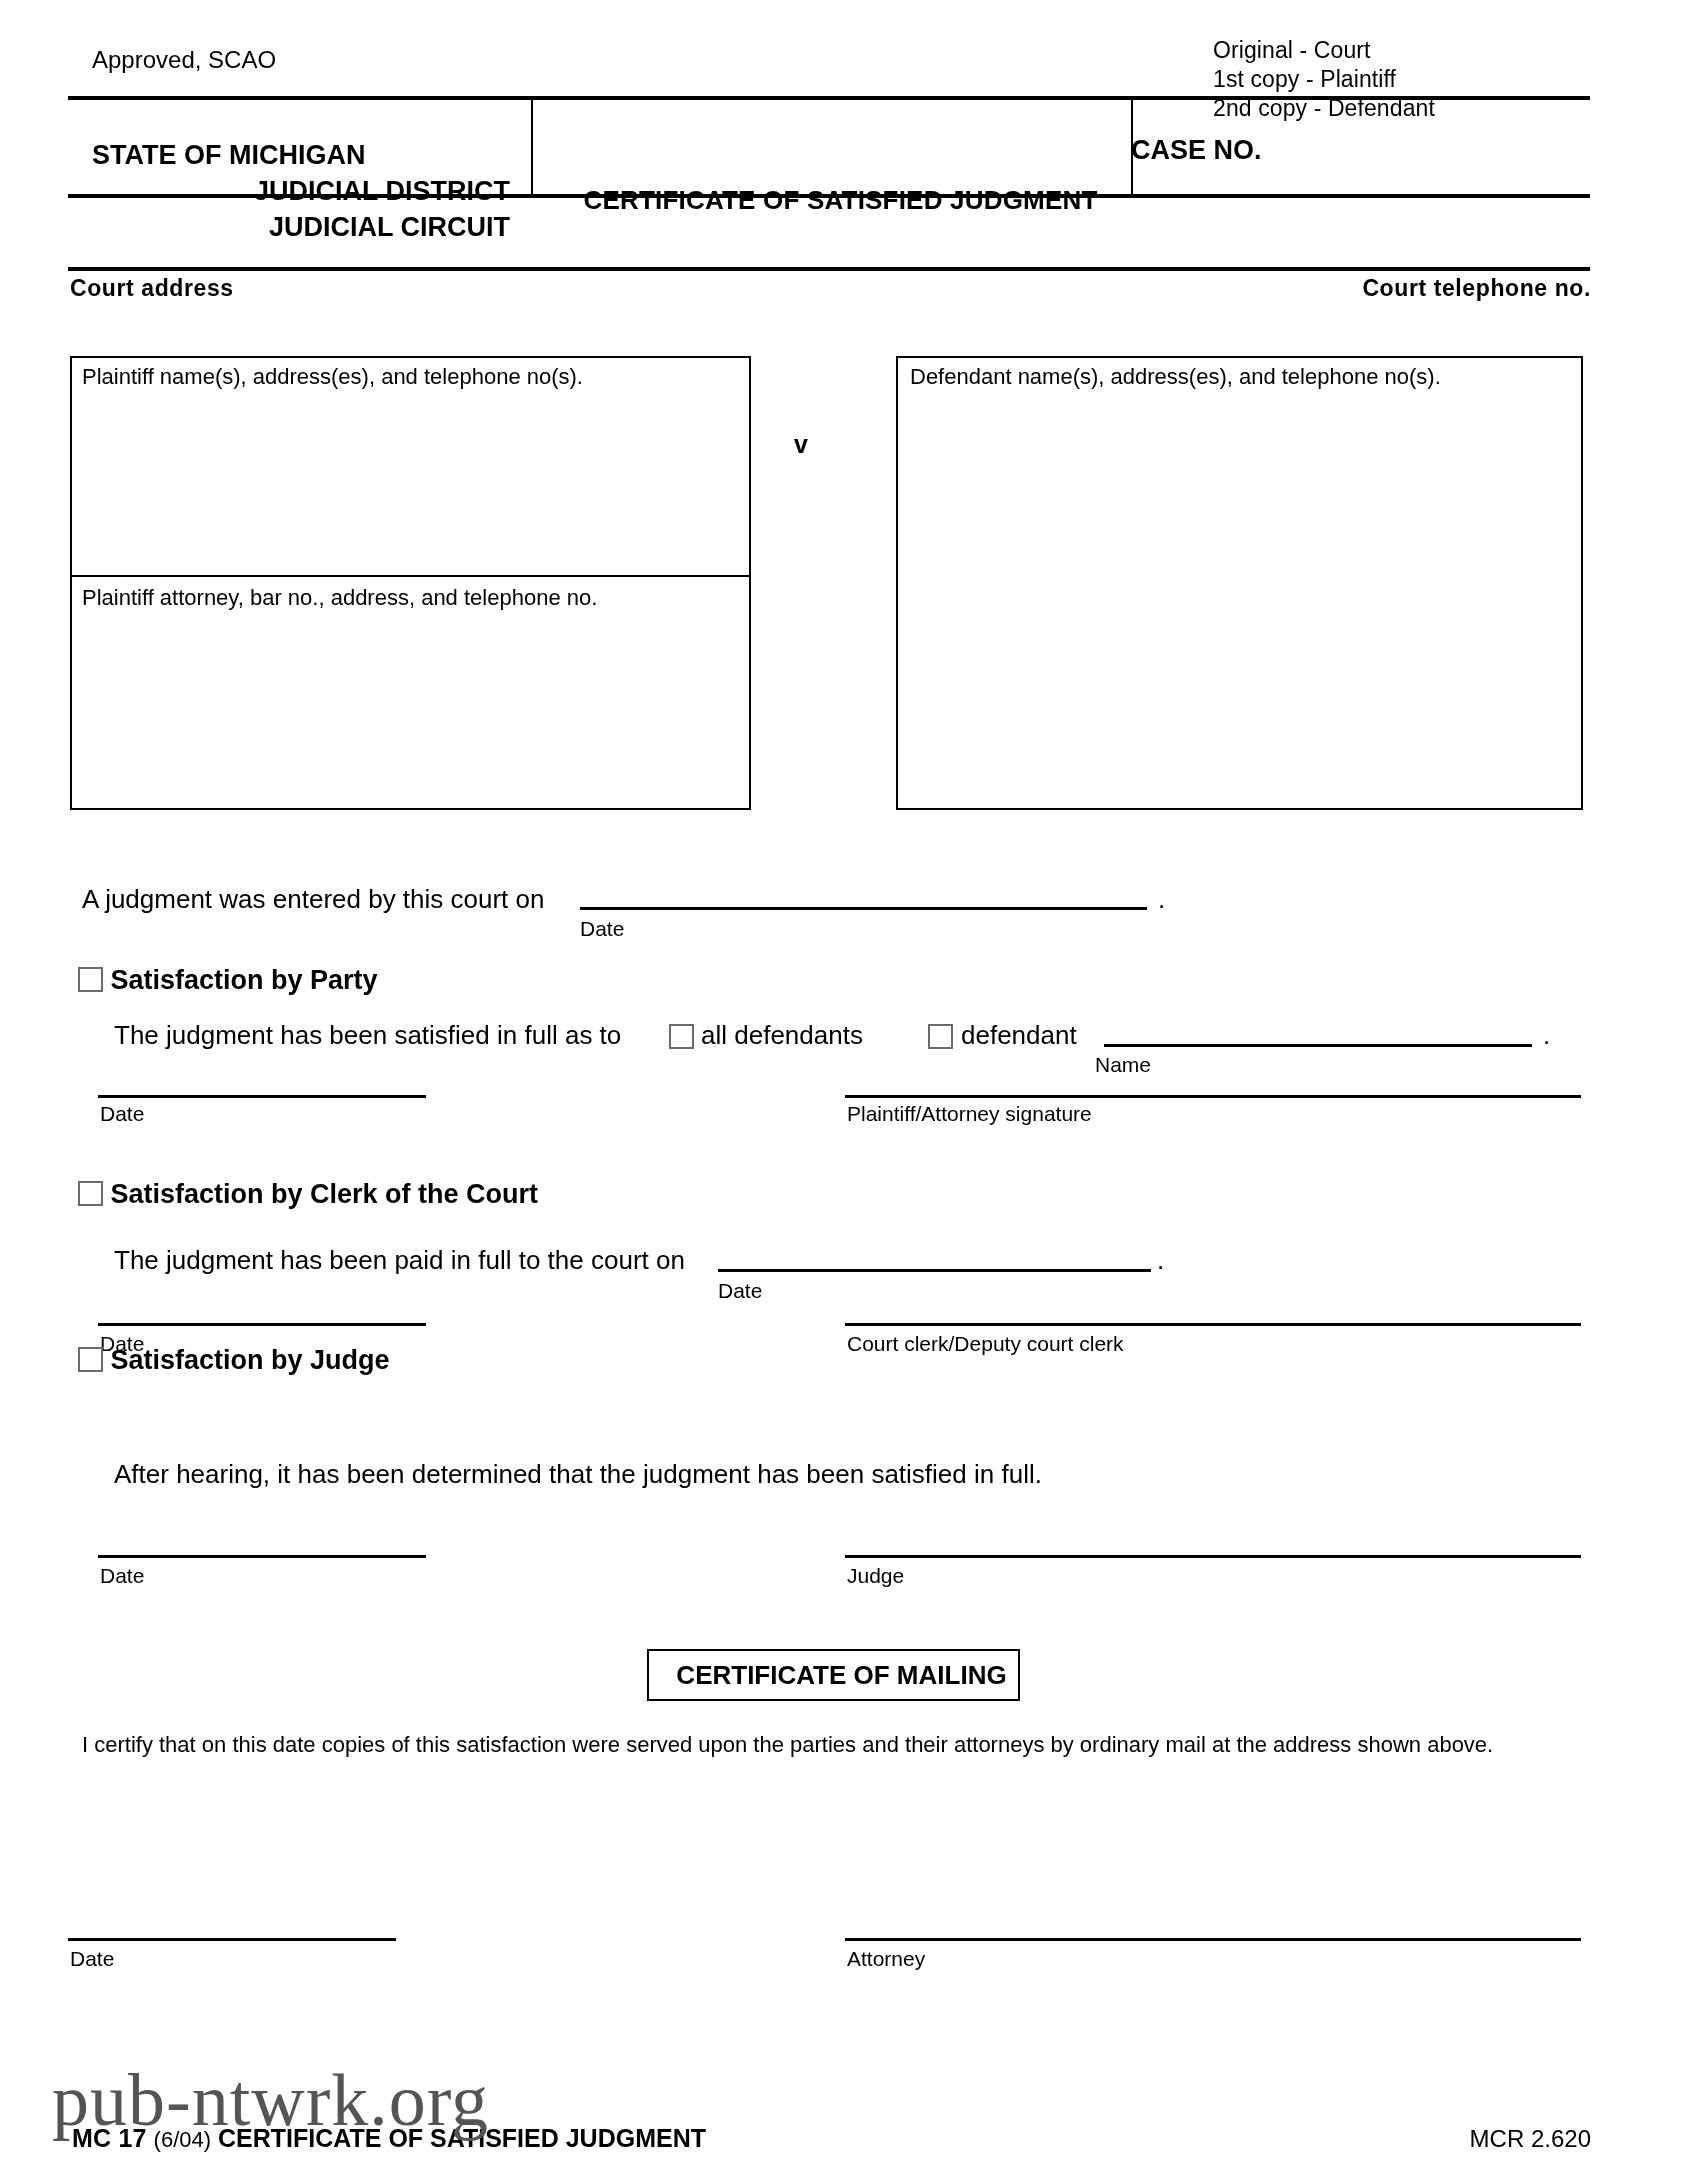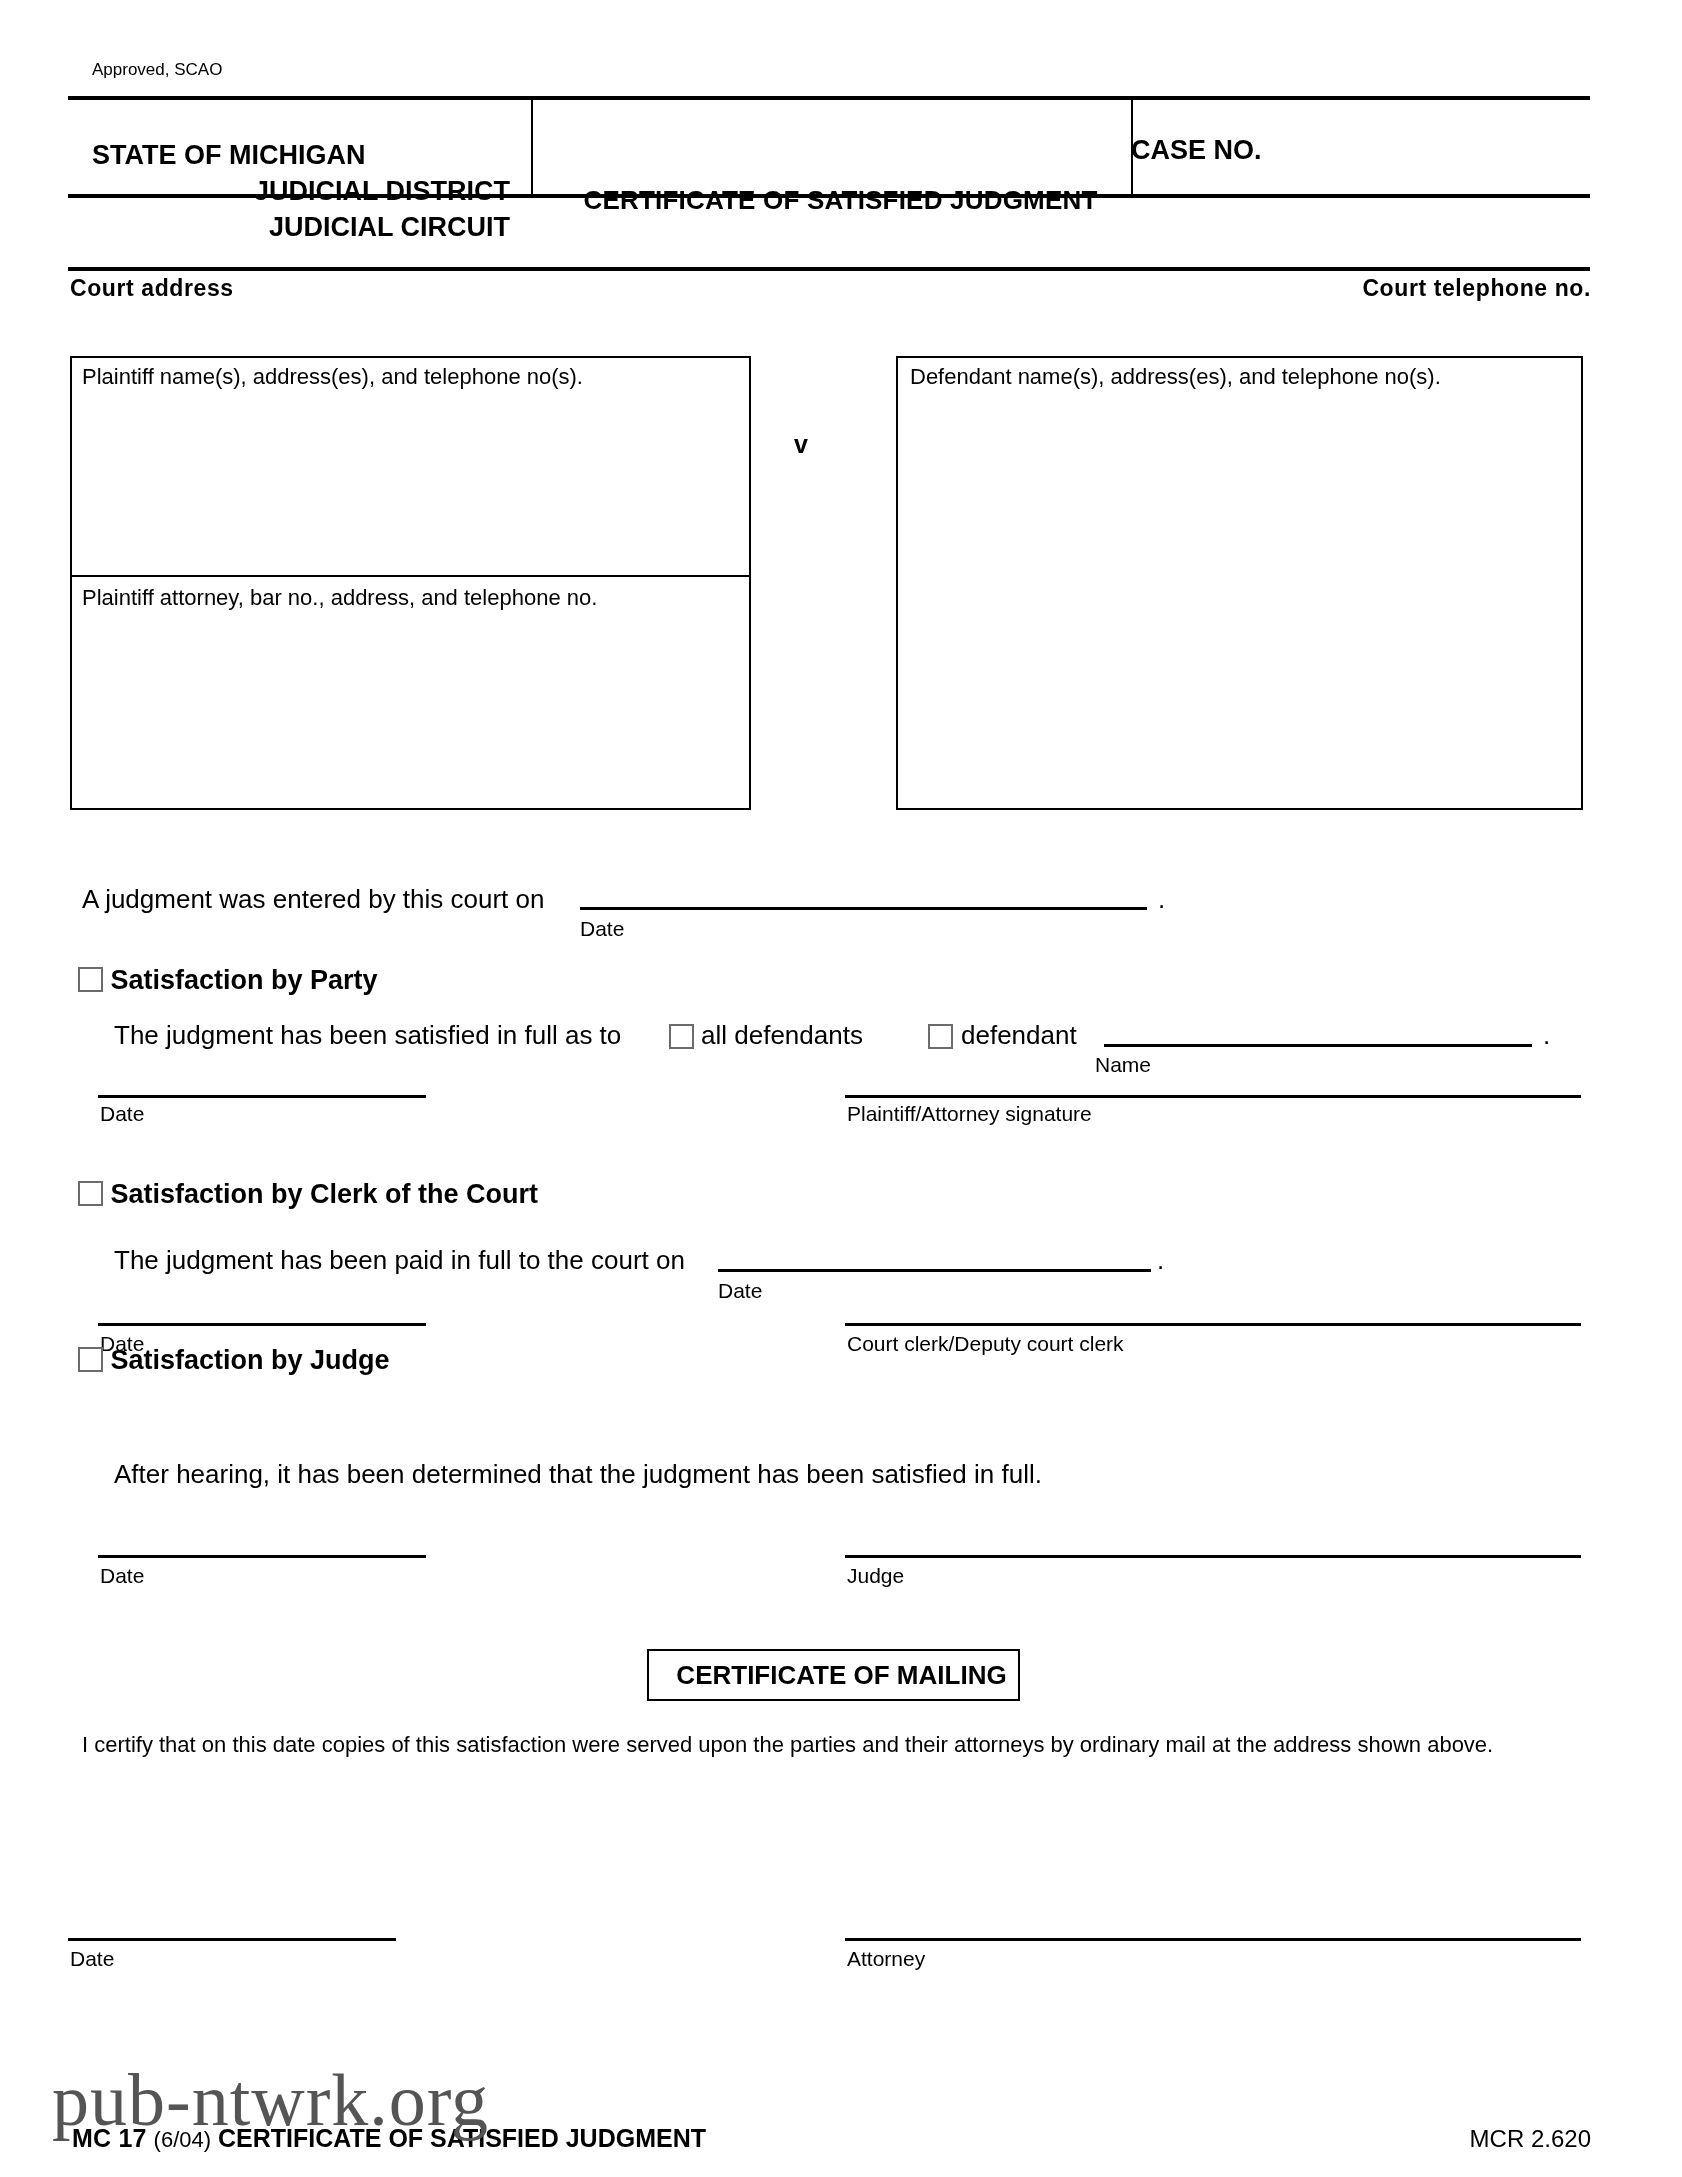--- a/index.html
+++ b/index.html
@@ -26,22 +26,22 @@
   .vrule { background: #000; width: 2px; }
 
   
   #copies {
     left: 1213px; top: 36px;
     font-size: 23px;
     line-height: 29px;
     letter-spacing: 0.1px;
   }
   #approved {
-    left: 92px; top: 60px;
-    font-size: 17px;
+    left: 92px; top: 46px;
+    font-size: 24px;
   }
 
   
   #hdr-top-rule { left: 68px; top: 96px; width: 1522px; }
   #hdr-bot-rule { left: 68px; top: 194px; width: 1522px; }
   #hdr-v1 { left: 531px; top: 98px; height: 98px; }
   #hdr-v2 { left: 1131px; top: 98px; height: 98px; }
 
   #state-block {
     left: 92px; top: 137px;
@@ -220,20 +220,25 @@
     letter-spacing: 1px;
     white-space: nowrap;
     pointer-events: none;
   }
 </style>
 </head>
 <body>
 
 <div id="page">
 
+  <div class="abs" id="copies">
+    <div>Original - Court</div>
+    <div>1st copy - Plaintiff</div>
+    <div>2nd copy - Defendant</div>
+  </div>
 
   <div class="abs" id="approved">Approved, SCAO</div>
 
   <div class="abs rule-thick" id="hdr-top-rule"></div>
   <div class="abs vrule" id="hdr-v1"></div>
   <div class="abs vrule" id="hdr-v2"></div>
   <div class="abs rule-thick" id="hdr-bot-rule"></div>
 
   <div class="abs" id="state-block">
     <div class="l1">STATE OF MICHIGAN</div>

